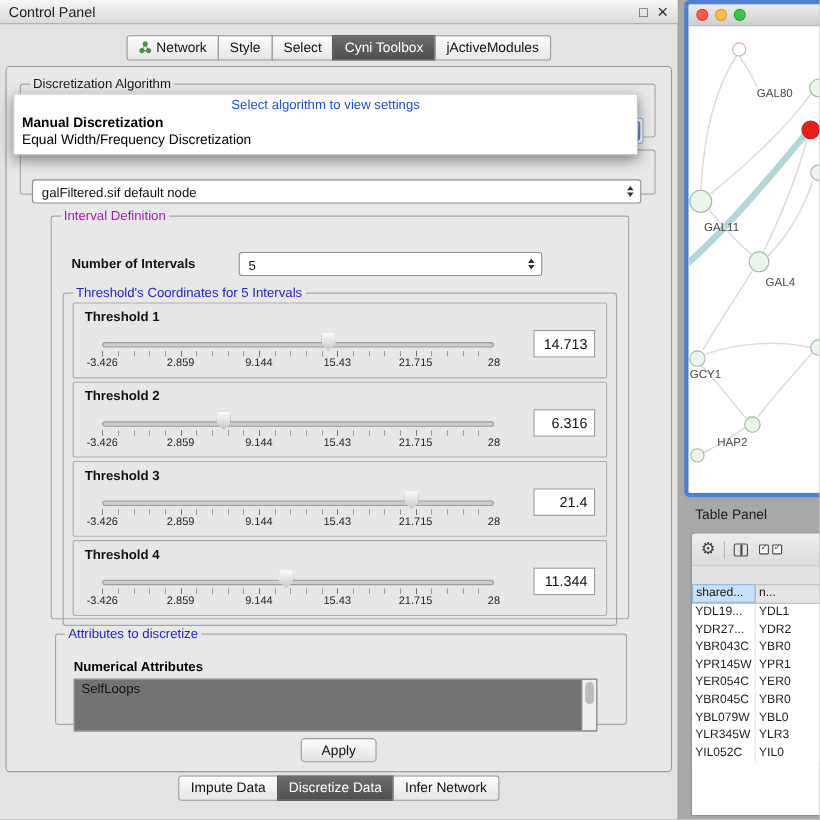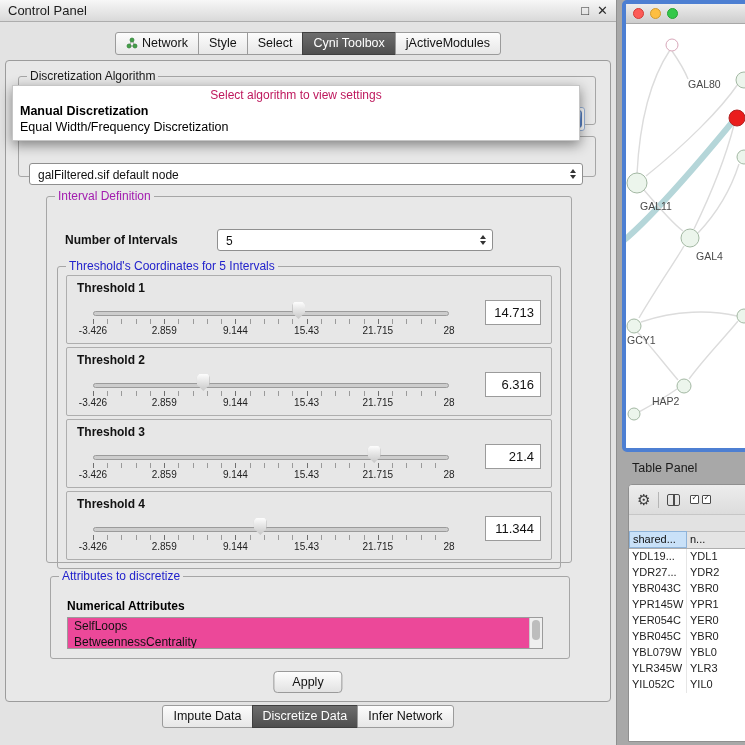--- a/index.html
+++ b/index.html
@@ -40,21 +40,21 @@
   .stepper{position:absolute;right:4px;top:0;bottom:0;width:10px;display:flex;flex-direction:column;justify-content:center;align-items:center;gap:2px;}
   .arr-up{width:0;height:0;border-left:3.5px solid transparent;border-right:3.5px solid transparent;border-bottom:4px solid #333;}
   .arr-dn{width:0;height:0;border-left:3.5px solid transparent;border-right:3.5px solid transparent;border-top:4px solid #333;}
 
   .algo-combo{left:10px;right:10px;top:24px;height:24px;border-color:#9ab4da;}
   .aqua-stepper{position:absolute;right:2px;top:2px;width:20px;height:18px;border-radius:3px;background:linear-gradient(#a9c8f1,#608ed8 55%,#5583cf);display:flex;flex-direction:column;justify-content:center;align-items:center;gap:2px;border:1px solid #5a7fbd;}
   .aqua-stepper .w-up{width:0;height:0;border-left:3px solid transparent;border-right:3px solid transparent;border-bottom:4px solid #fff;}
   .aqua-stepper .w-dn{width:0;height:0;border-left:3px solid transparent;border-right:3px solid transparent;border-top:4px solid #fff;}
 
   .popup{position:absolute;left:6px;top:24px;width:568px;background:#fff;border:1px solid #c6c6c6;box-shadow:0 4px 12px rgba(0,0,0,.45);z-index:30;padding-bottom:5px;}
-  .popup-ph{text-align:center;color:#be185d;font-size:12px;padding:2px 0 1px;}
+  .popup-ph{text-align:center;color:#1d4ed8;font-size:12px;padding:2px 0 1px;}
   .popup-item{font-size:12.5px;color:#000;padding:1px 7px;}
   .popup-item.bold{font-weight:bold;}
 
   .tbl-combo{left:10px;right:12px;top:20px;height:22px;}
   .tbl-combo .cval{line-height:22px;}
 
   .ni-label{position:absolute;left:18px;top:30px;font-size:12px;font-weight:bold;color:#111;}
   .ni-combo{left:170px;top:26px;width:276px;height:22px;}
   .ni-combo .cval{line-height:22px;}
 
@@ -66,21 +66,21 @@
     clip-path:polygon(50% 100%,0 62%,0 18%,18% 0,82% 0,100% 18%,100% 62%);
     filter:drop-shadow(0 0 0.6px #6f6f6f);}
   .ticks{position:absolute;left:26px;top:43px;width:356px;height:5px;
     background-image:repeating-linear-gradient(to right,#6f6f6f 0 1px,transparent 1px 20%),
                      repeating-linear-gradient(to right,#9a9a9a 0 1px,transparent 1px 4%);}
   .scale{position:absolute;left:26px;top:49px;width:356px;height:12px;}
   .scale .sl{position:absolute;transform:translateX(-50%);font-size:10px;color:#222;white-space:nowrap;}
   .thr-value{position:absolute;right:10px;top:24px;width:56px;height:25px;background:#fff;border:1px solid #9b9b9b;font-size:13px;line-height:23px;text-align:right;padding-right:6px;color:#111;}
 
   .na-label{position:absolute;left:16px;top:16px;font-size:12px;font-weight:bold;color:#000000;}
-  .attr-list{position:absolute;left:16px;right:26px;top:34px;height:32px;background:#ec4899;border:1px solid #9b9b9b;overflow:hidden;}
+  .attr-list{position:absolute;left:16px;right:26px;top:34px;height:48px;background:#737373;border:1px solid #9b9b9b;overflow:hidden;}
   .attr-item{font-size:12px;color:#111;padding:1px 6px;white-space:nowrap;}
   .vscroll{position:absolute;right:0;top:0;bottom:0;width:13px;background:#efefef;border-left:1px solid #cbcbcb;}
   .vthumb{position:absolute;left:2px;top:2px;width:8px;height:20px;background:#bdbdbd;border-radius:4px;}
 
   .apply-btn{position:absolute;left:50%;top:610px;transform:translateX(-50%);font-size:12.5px;color:#111;
     padding:3px 18px;border:1px solid #9a9a9a;border-radius:4px;background:linear-gradient(#fdfdfd,#e2e2e2);font-family:"Liberation Sans",sans-serif;}
 
   
   .net-window{position:absolute;left:622px;top:0;width:132px;height:452px;border:4px solid #4d7fd2;border-radius:5px;background:#fff;overflow:hidden;}
   .net-titlebar{height:20px;background:linear-gradient(#ededed,#cdcdcd);border-bottom:1px solid #a8a8a8;display:flex;align-items:center;padding:0 7px;gap:6px;}
@@ -253,21 +253,20 @@
             </div>
         </fieldset>
       </fieldset>
 
       <fieldset class="fs-attrs">
         <legend class="blue">Attributes to discretize</legend>
         <div class="na-label">Numerical Attributes</div>
         <div class="attr-list">
           <div id="attr-items">
               <div class="attr-item">SelfLoops</div>
-              <div class="attr-item">BetweennessCentrality</div>
             </div>
           <div class="vscroll">
               <div class="vthumb"></div>
             </div>
         </div>
       </fieldset>
 
       <button class="apply-btn">Apply</button>
     </div>
 

